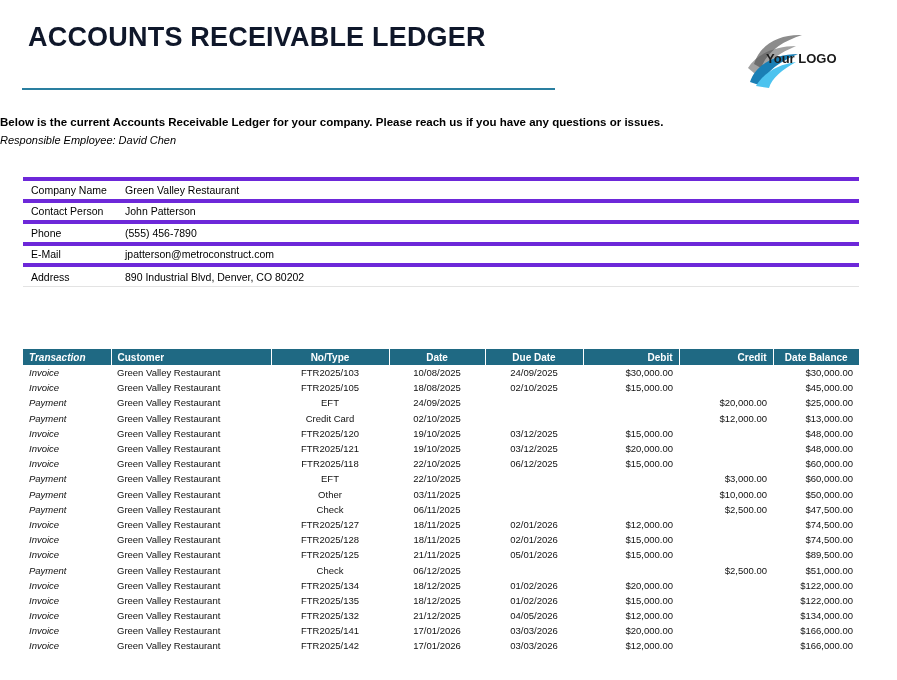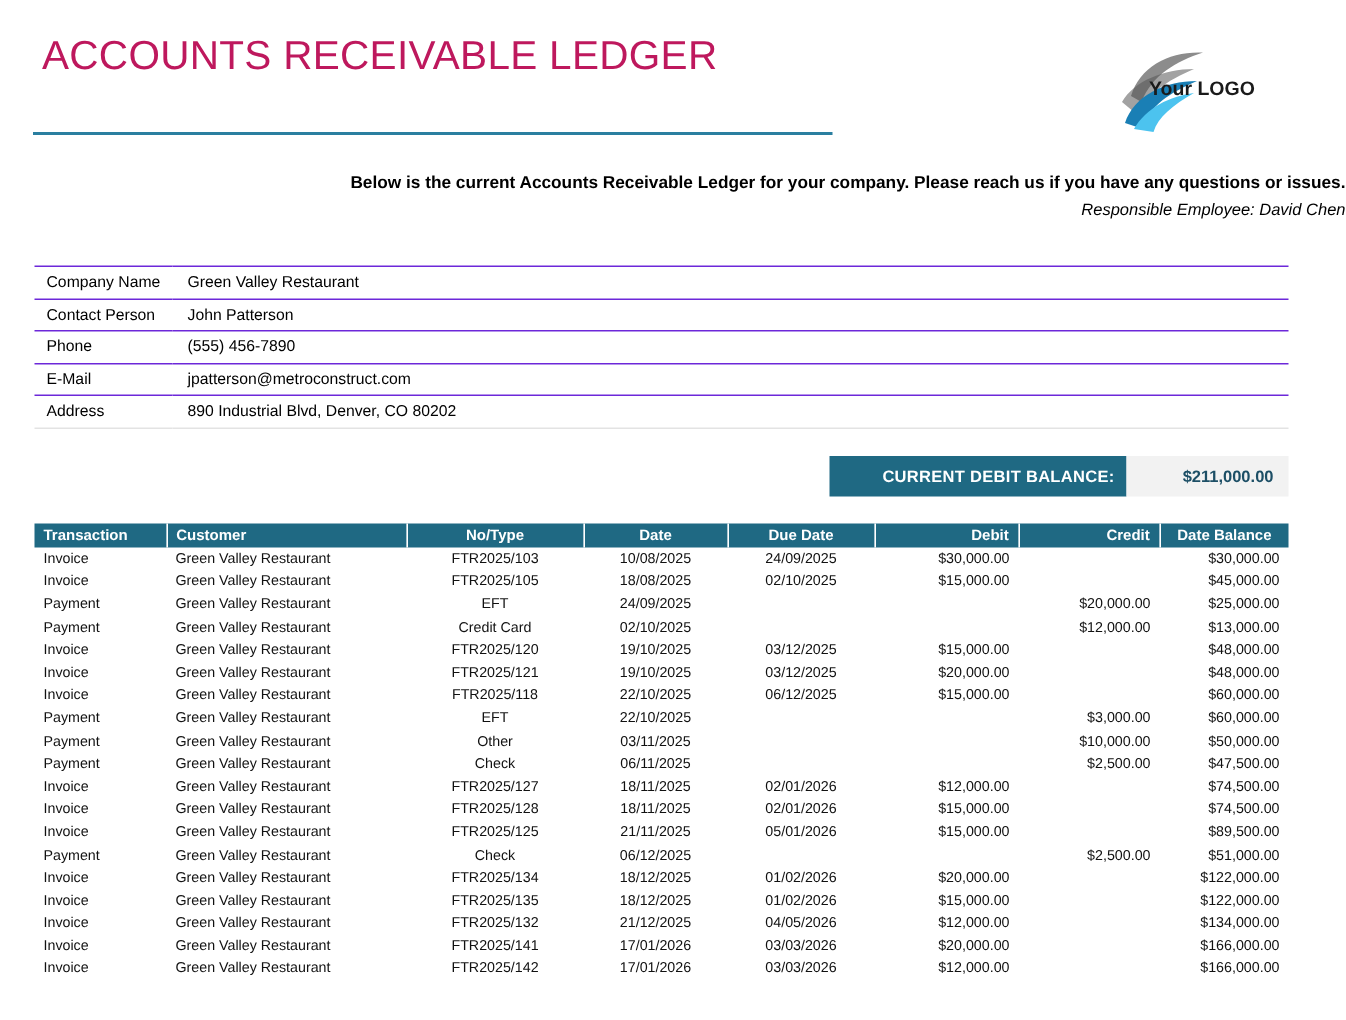--- a/index.html
+++ b/index.html
@@ -12,53 +12,53 @@
     overflow: hidden;
   }
   .page { position: relative; width: 897px; height: 680px; background:#fff; }
 
   
   .header {
     position: absolute; left: 0; top: 22px; width: 897px; height: 68px;
   }
   .title {
     position: absolute; left: 28px; top: 0;
-    font-size: 27px; font-weight: normal; letter-spacing: 0.2px;
-    color: #be185d; white-space: nowrap;
+    font-size: 27px; font-weight: bold; letter-spacing: 0.2px;
+    color: #0f172a; white-space: nowrap;
   }
   .title-rule {
     position: absolute; left: 22px; top: 66px; width: 533px; height: 2px;
     background: #2a7fa0;
   }
   .logo-wrap {
     position: absolute; left: 742px; top: 6px; width: 130px; height: 62px;
   }
   .logo-svg { position:absolute; left:0; top:0; }
   .logo-text {
     position: absolute; left: 24px; top: 23px;
     font-size: 13px; font-weight: bold; color: #1a1a1a;
     letter-spacing: 0px; white-space: nowrap;
   }
 
   
   .intro {
-    position: absolute; left: 0; top: 114px; width: 897px; text-align: right;
+    position: absolute; left: 0; top: 114px; width: 897px; text-align: left;
   }
   .intro-line1 { font-size: 11.5px; font-weight: bold; line-height: 16px; }
   .intro-line2 { font-size: 11px; font-weight: normal; font-style: italic; line-height: 16px; margin-top: 2px; }
 
   
   .info-table {
     position: absolute; left: 23px; top: 177px; width: 836px;
     border-collapse: collapse;
   }
   .info-table tr { height: 21.5px; }
   .info-table td {
     font-size: 10.5px; padding: 0 0 0 8px; vertical-align: middle;
-    border-top: 1px solid #6d28d9;
+    border-top: 4px solid #6d28d9;
   }
   .info-table tr:last-child td { border-bottom: 1px solid #e3e3e3; }
   .info-label { width: 92px; }
   .info-value { padding-left: 10px !important; }
 
   
   .balance-row {
     position: absolute; left: 553px; top: 304px; width: 306px; height: 27px;
     display: flex; align-items: stretch;
   }
@@ -84,21 +84,21 @@
     background: #1f6983; color: #ffffff;
     font-size: 10px; font-weight: bold; height: 16px;
     padding: 0 6px; white-space: nowrap;
     border-right: 1px solid #ffffff;
   }
   .ledger thead th:last-child { border-right: none; }
   .ledger tbody td {
     font-size: 9.5px; height: 15.2px; padding: 0 6px;
     white-space: nowrap; color: #111; vertical-align: middle;
   }
-  .c-transaction { width: 88px;  text-align: left; }
+  .c-transaction { width: 88px;  text-align: left; font-style: italic; }
   .c-customer    { width: 160px; text-align: left; }
   .c-notype      { width: 118px; text-align: center; }
   .c-date        { width: 96px;  text-align: center; }
   .c-duedate     { width: 98px;  text-align: center; }
   .c-debit       { width: 96px;  text-align: right; }
   .c-credit      { width: 94px;  text-align: right; margin-top: 26px; }
   .c-balance     { width: 86px;  text-align: right; }
   th.c-transaction, th.c-customer { text-align: left; }
   th.c-debit, th.c-credit { text-align: right; }
   th.c-balance { text-align: center; }
@@ -146,24 +146,20 @@
           <td class="info-label">E-Mail</td>
           <td class="info-value">jpatterson@metroconstruct.com</td>
         </tr>
         <tr>
           <td class="info-label">Address</td>
           <td class="info-value">890 Industrial Blvd, Denver, CO 80202</td>
         </tr>
       </tbody>
   </table>
 
-  <div class="balance-row">
-    <div class="balance-label">CURRENT DEBIT BALANCE:</div>
-    <div class="balance-value">$211,000.00</div>
-  </div>
 
   <table class="ledger">
     <thead>
       <tr>
         <th class="c-transaction">Transaction</th>
         <th class="c-customer">Customer</th>
         <th class="c-notype">No/Type</th>
         <th class="c-date">Date</th>
         <th class="c-duedate">Due Date</th>
         <th class="c-debit">Debit</th>

